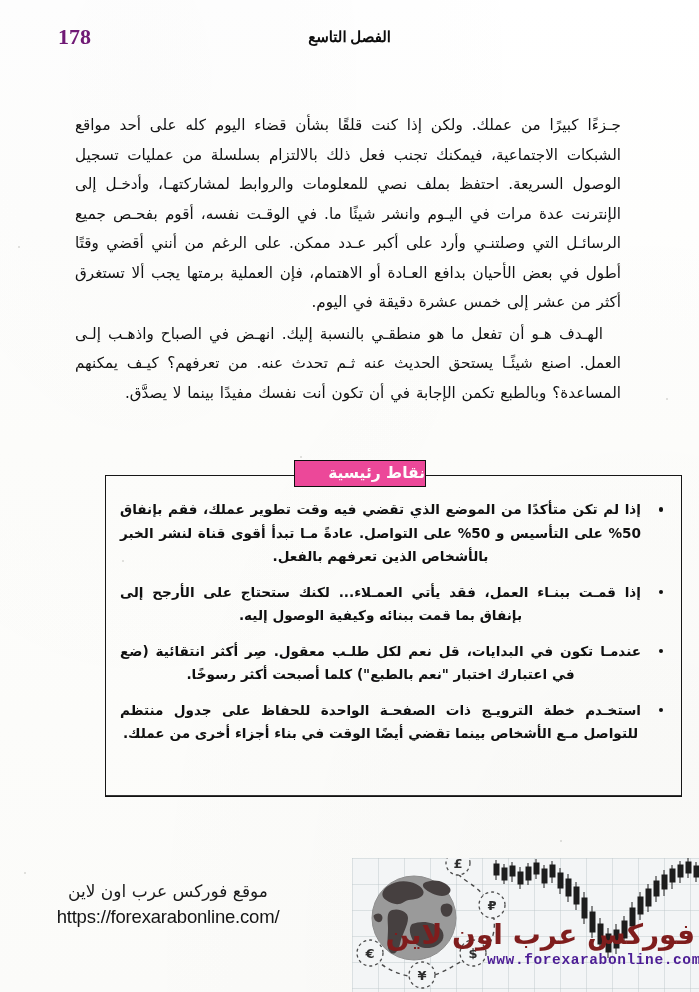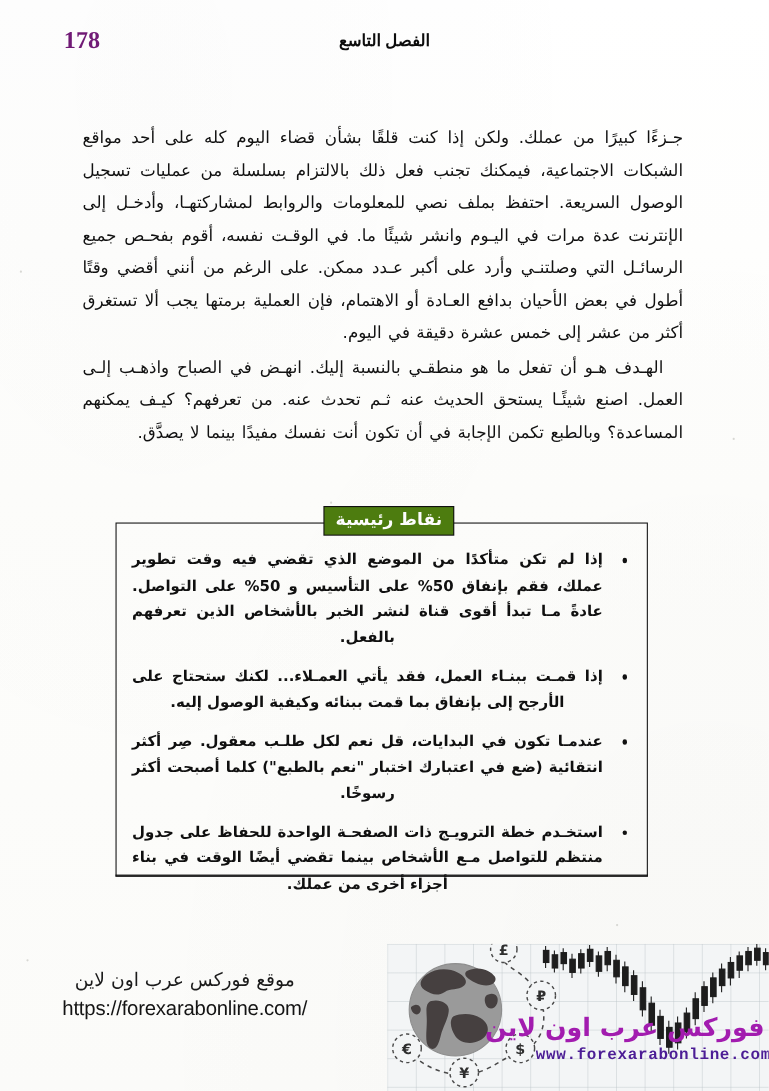--- a/index.html
+++ b/index.html
@@ -94,44 +94,44 @@
   }
   .para + .para {
     margin-top: 2px;
   }
 
   
   .kpbox {
     position: absolute;
     left: 105px;
     top: 475px;
-    width: 484px;
+    width: 577px;
     height: 322px;
     border: 1.4px solid #171717;
     box-sizing: border-box;
     background: transparent;
   }
   .kpbox::after {
     content: "";
     position: absolute;
     left: -1px; right: -1px; bottom: -1px;
     height: 2px;
     background: #121212;
     opacity: .85;
   }
   .kphead {
     position: absolute;
     left: 295px;
     top: 461px;
-    width: 117px;
+    width: 130px;
     height: 25px;
-    background: #4d7c0f;
+    background: #ec4899;
     display: flex;
     align-items: center;
-    justify-content: center;
+    justify-content: flex-start;
     box-shadow: 0 0 0 1px #101010;
   }
   .kphead-label {
     font-family: "DejaVu Sans", "Liberation Sans", sans-serif;
     font-size: 15.5px;
     font-weight: 700;
     color: #fdfdfd;
     letter-spacing: -0.3px;
     line-height: 1;
     white-space: nowrap;
@@ -220,23 +220,23 @@
   .banner-logo {
     position: absolute;
     left: 135px;
     top: 62px;
     width: 208px;
     text-align: center;
     direction: rtl;
   }
   .banner-logo-ar {
     font-family: "DejaVu Sans", "Liberation Sans", sans-serif;
-    font-size: 23px;
-    font-weight: 700;
-    color: #a21caf;
+    font-size: 28px;
+    font-weight: 700;
+    color: #7f1d1d;
     line-height: 30px;
     letter-spacing: -1px;
     white-space: nowrap;
   }
   .banner-logo-url {
     direction: ltr;
     font-family: Liberation Mono, monospace;
     font-size: 14.5px;
     font-weight: 700;
     color: #4c1d95;

